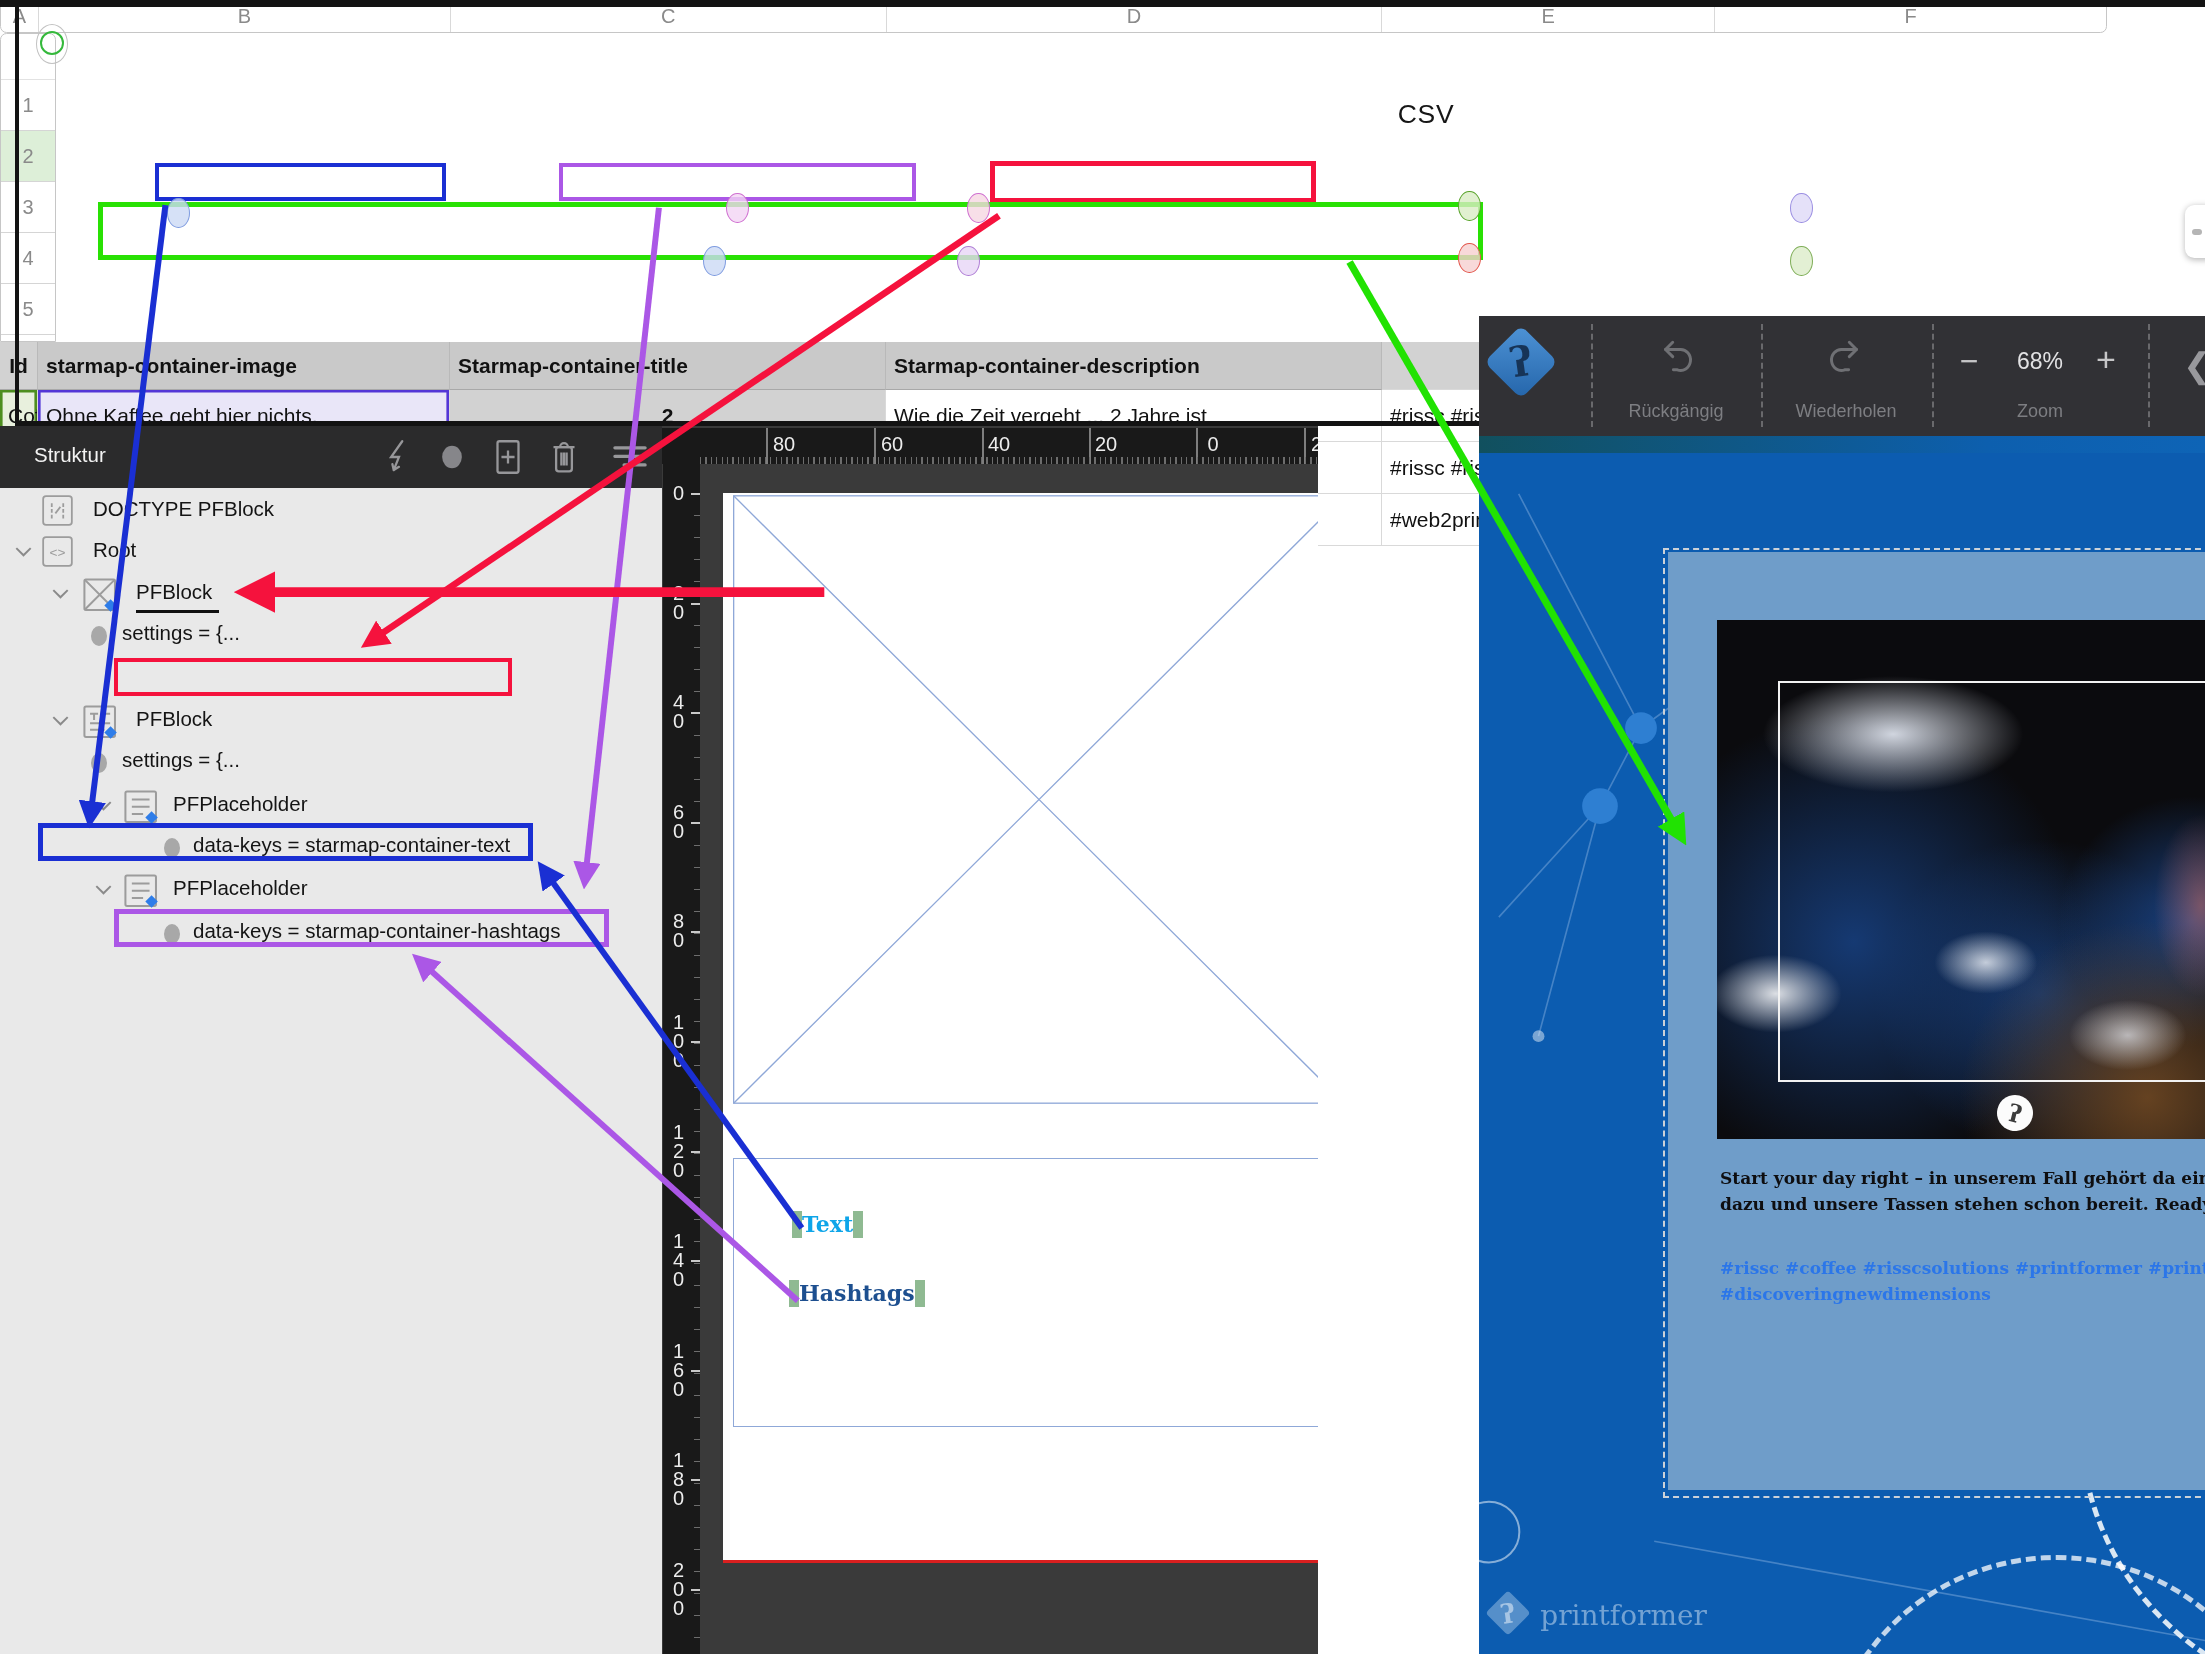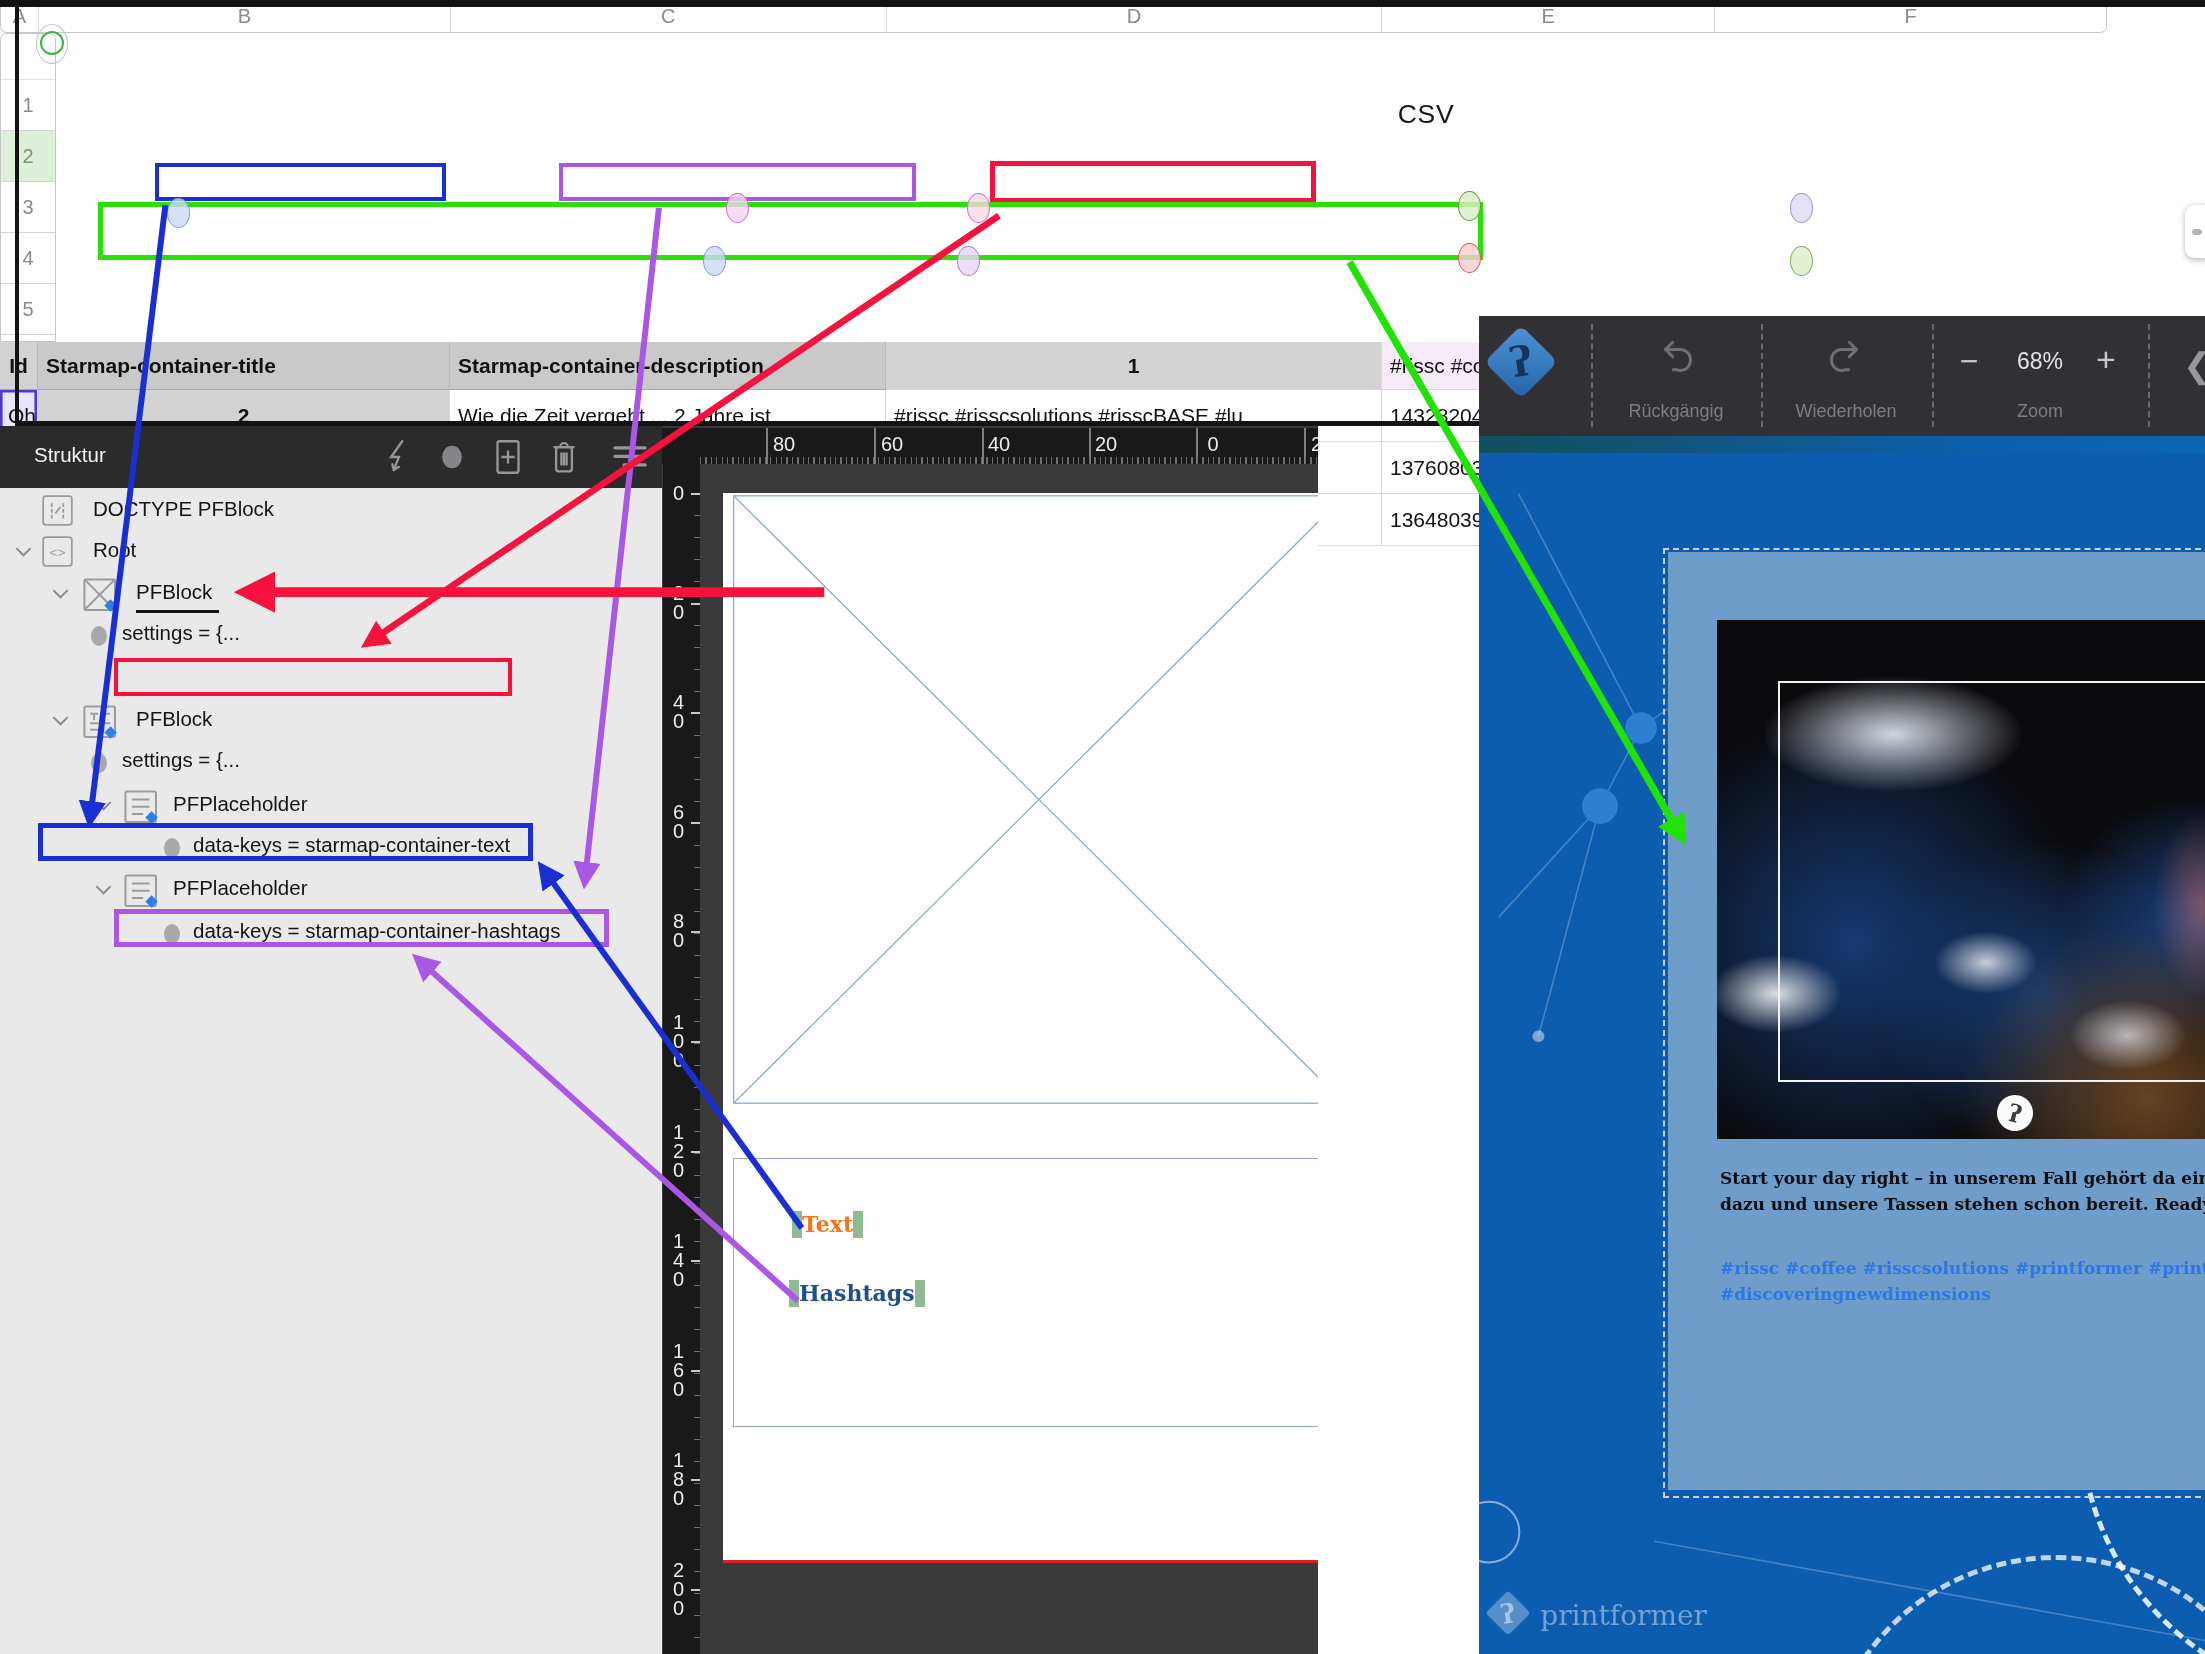--- a/index.html
+++ b/index.html
@@ -117,21 +117,21 @@
   #corner-v{position:absolute;left:14.6px;top:4px;width:2px;height:64px;
             background:repeating-linear-gradient(to bottom,#e8e8e8 0 4.6px,transparent 4.6px 9.3px);}
   #corner-h{position:absolute;left:4px;top:14px;width:32px;height:2px;
             background:repeating-linear-gradient(to right,#e8e8e8 0 4.6px,transparent 4.6px 9.3px);}
   #page{left:61px;top:67px;width:738px;height:1069px;background:#fff;}
   #page-red{left:61px;top:1134px;width:738px;height:2.6px;background:#d91f1f;}
   #imgph{position:absolute;left:71px;top:69px;width:612px;height:609px;}
   #txtph{position:absolute;left:71px;top:732px;width:611px;height:269px;border:1.3px solid #8fa8d8;box-sizing:border-box;}
   .ph-label{position:absolute;display:flex;align-items:center;font-family:"DejaVu Serif",serif;font-weight:bold;font-size:22px;}
   .ph-h{width:10px;height:26.5px;background:#83b286;opacity:.9;}
-  #lab-text{left:130px;top:785px;color:#f97316;}
+  #lab-text{left:130px;top:785px;color:#0ea5e9;}
   #lab-hash{left:127px;top:854px;color:#1d4f8f;}
   #cv-scroll{left:799px;top:0;width:17px;height:1228px;background:#ececec;}
 
   
   #arrows{left:0;top:0;width:2205px;height:1654px;z-index:9;pointer-events:none;}
 </style>
 </head>
 <body>
 
 <div id="sheet" class="abs">
@@ -158,20 +158,21 @@
     <div class="spacer"></div>
     <div class="rn">1</div>
     <div class="rn sel">2</div>
     <div class="rn">3</div>
     <div class="rn">4</div>
     <div class="rn">5</div>
   </div>
 
   <div id="grid">
     <div class="hc acol">Id</div>
+    <div class="hc">starmap-container-image</div>
     <div class="hc">Starmap-container-title</div>
     <div class="hc">Starmap-container-description</div>
 
     <div class="acol">1</div>
     <div class="bg-c2">#rissc #coffee #risscsolutions #printfo</div>
     <div class="bg-e2">Coffee Mood</div>
     <div class="bg-f2">Ohne Kaffee geht hier nichts.</div>
 
     <div class="acol">2</div>
     <div>Wie die Zeit vergeht ... 2 Jahre ist</div>

